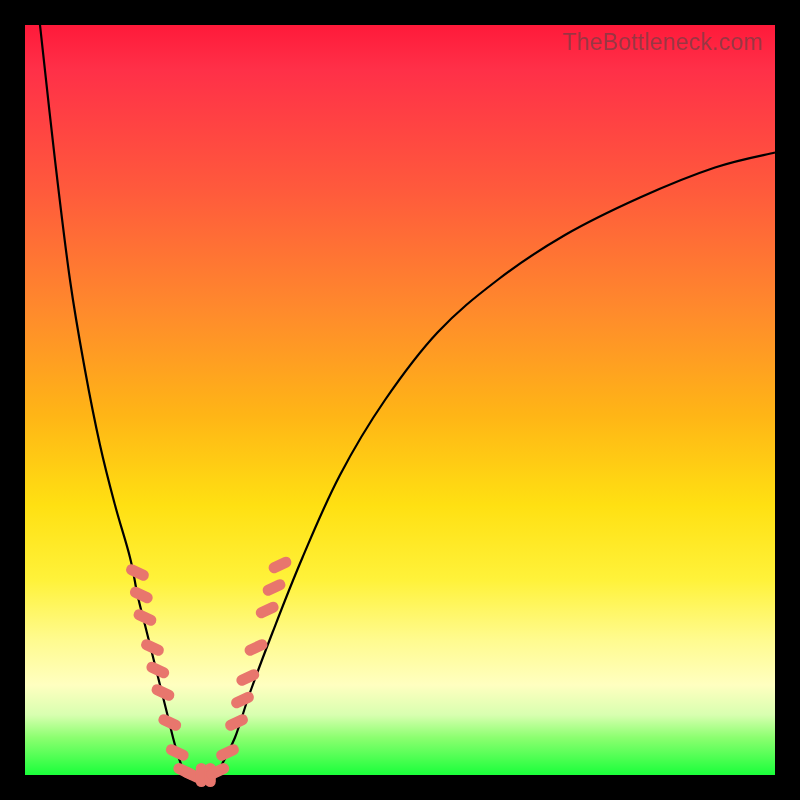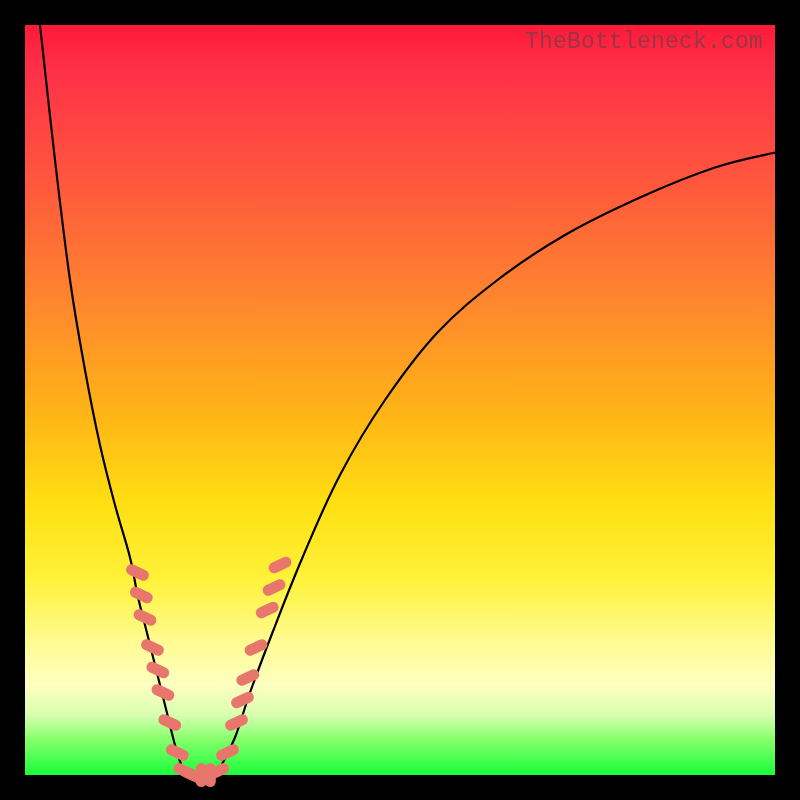--- a/index.html
+++ b/index.html
@@ -31,21 +31,20 @@
       #ff5a3c 22%,
       #ff8a2c 38%,
       #ffb516 52%,
       #ffe012 64%,
       #fff23a 74%,
       #fffb8f 82%,
       #ffffc0 88%,
       #d8ffb0 92%,
       #8cff70 95%,
       #1aff3a 100%);
-    font-family: Liberation Mono, monospace;
   }
   
   .watermark {
     position: absolute;
     top: 4px;
     right: 12px;
     color: #474747;
     opacity: 0.55;
     font-size: 23px;
     font-weight: 500;

